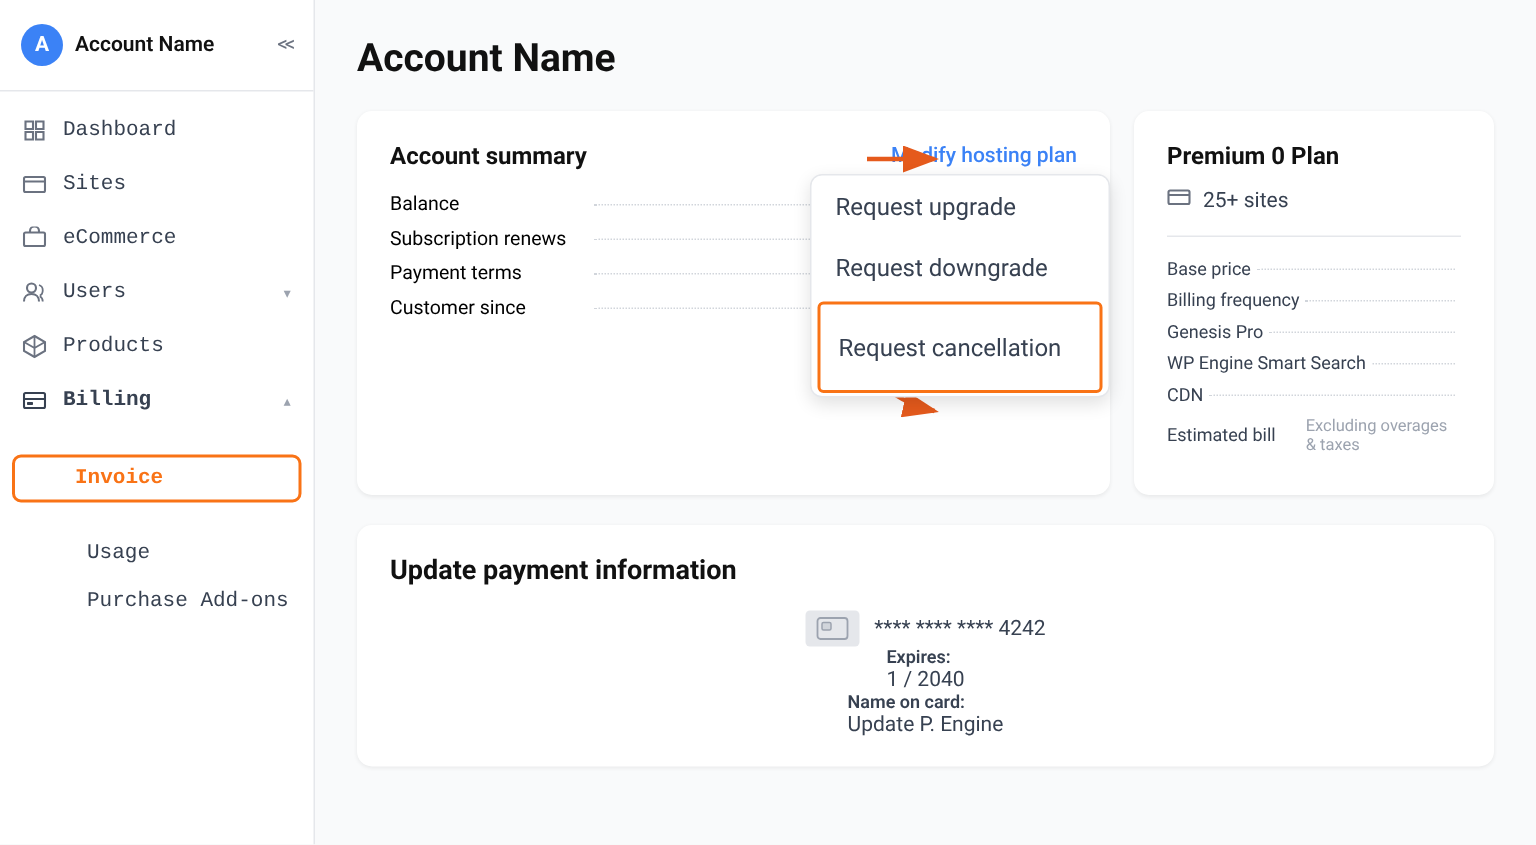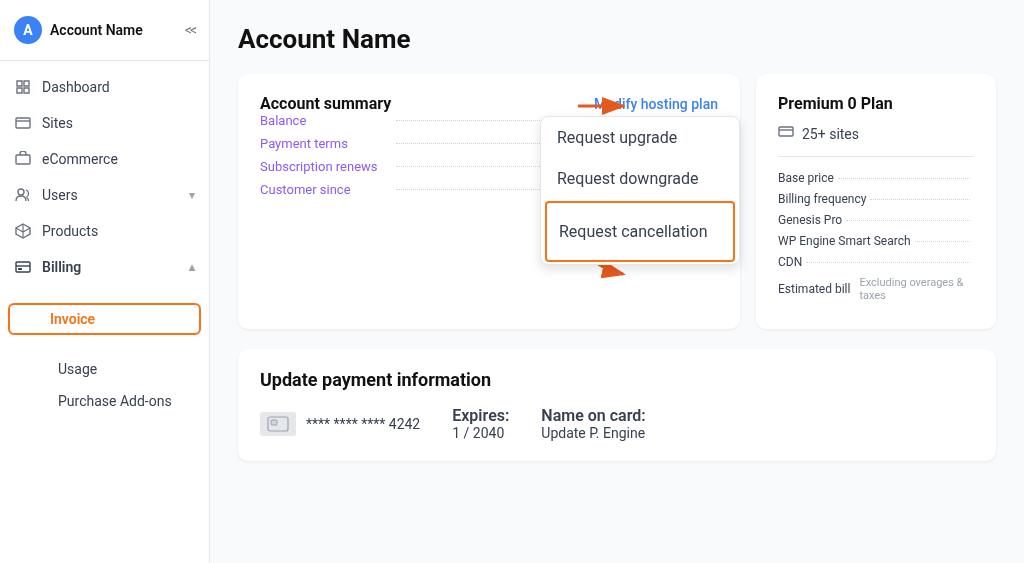--- a/index.html
+++ b/index.html
@@ -54,20 +54,21 @@
     .collapse-btn {
       color: #6b7280;
       font-size: 14px;
       cursor: pointer;
       letter-spacing: -2px;
     }
     .sidebar-nav {
       flex: 1;
       padding: 8px 0;
       overflow-y: auto;
+      font-family: Liberation Mono, monospace;
     }
     .nav-item {
       display: flex;
       align-items: center;
       gap: 10px;
       padding: 9px 14px;
       color: #374151;
       font-size: 14px;
       cursor: pointer;
       user-select: none;
@@ -140,41 +141,42 @@
       border-radius: 10px;
       padding: 20px 22px;
       flex: 1;
       position: relative;
       box-shadow: 0 1px 3px rgba(0,0,0,0.07);
     }
     .card-header-row {
       display: flex;
       align-items: center;
       justify-content: space-between;
+      margin-bottom: 16px;
     }
     .card-title {
       font-size: 16px;
       font-weight: 700;
       color: #111;
     }
     .modify-plan-link {
       color: #3b82f6;
       font-size: 14px;
       font-weight: 500;
       cursor: pointer;
       text-decoration: none;
     }
     .summary-row {
       display: flex;
       align-items: center;
       margin-bottom: 8px;
     }
     .summary-label {
       font-size: 13px;
-      color: #8b5cf6;
+      color: #000000;
       width: 130px;
       flex-shrink: 0;
     }
     .summary-dots {
       flex: 1;
       border-bottom: 1px dotted #d1d5db;
       margin: 0 6px;
     }
 
     
@@ -242,40 +244,40 @@
       white-space: nowrap;
     }
     .plan-detail-dots {
       flex: 1;
       border-bottom: 1px dotted #d1d5db;
       margin: 0 4px;
     }
     .estimated-note {
       font-size: 11px;
       color: #9ca3af;
-      margin-left: 9px;
+      margin-left: 20px;
     }
 
     
     .payment-section {
       background: #fff;
       border-radius: 10px;
       padding: 20px 22px;
       box-shadow: 0 1px 3px rgba(0,0,0,0.07);
     }
     .payment-title {
       font-size: 18px;
       font-weight: 700;
       color: #111;
       margin-bottom: 16px;
     }
     .payment-row {
       display: flex;
       align-items: center;
-      gap: 32px;
+      flex-direction: column;
     }
     .card-info {
       display: flex;
       align-items: center;
       gap: 10px;
     }
     .card-chip-icon {
       width: 36px;
       height: 24px;
       background: #e5e7eb;
@@ -286,21 +288,21 @@
     }
     .card-number {
       font-size: 14px;
       color: #374151;
     }
     .expiry-group, .name-group {
       display: flex;
       flex-direction: column;
     }
     .info-label {
-      font-size: 16px;
+      font-size: 12px;
       font-weight: 600;
       color: #374151;
     }
     .info-value {
       font-size: 14px;
       color: #374151;
     }
 
     
     svg.annotation-arrow {
@@ -409,25 +411,25 @@
         <div class="card-header-row">
           <span class="card-title">Account summary</span>
           <a class="modify-plan-link">Modify hosting plan</a>
         </div>
 
         <div class="summary-row">
           <span class="summary-label">Balance</span>
           <span class="summary-dots"></span>
         </div>
         <div class="summary-row">
+          <span class="summary-label">Subscription renews</span>
+          <span class="summary-dots"></span>
+        </div>
+        <div class="summary-row">
           <span class="summary-label">Payment terms</span>
-          <span class="summary-dots"></span>
-        </div>
-        <div class="summary-row">
-          <span class="summary-label">Subscription renews</span>
           <span class="summary-dots"></span>
         </div>
         <div class="summary-row">
           <span class="summary-label">Customer since</span>
           <span class="summary-dots"></span>
         </div>
 
         <div class="dropdown-menu">
           <div class="dropdown-item">Request upgrade</div>
           <div class="dropdown-item">Request downgrade</div>

